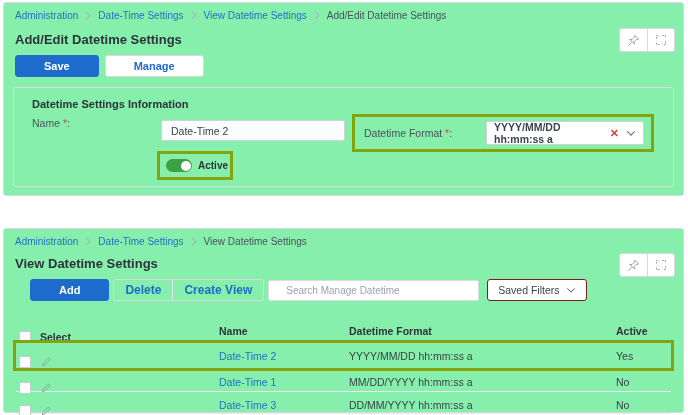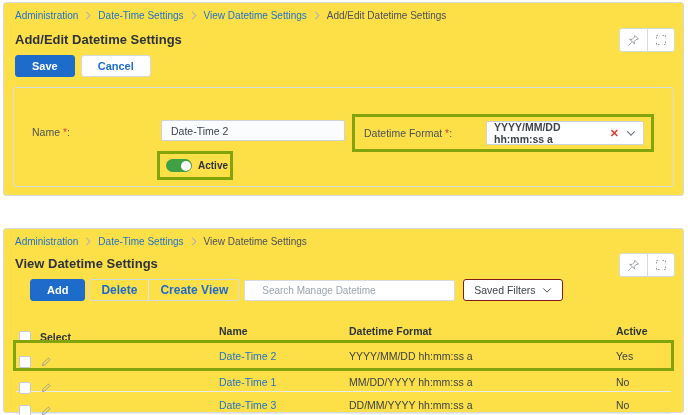--- a/index.html
+++ b/index.html
@@ -1,52 +1,52 @@
 <!DOCTYPE html>
 <html><head>
 <meta charset="utf-8">
 <style>
   * { margin:0; padding:0; box-sizing:border-box; }
   html,body { width:688px; height:415px; background:#fff; overflow:hidden;
     font-family:"Liberation Sans", sans-serif; color:#3b4249; }
-  .panel { position:absolute; left:3px; width:681px; background:#fde047;
+  .panel { position:absolute; left:3px; width:681px; background:#86efac;
     border:1px solid #d6dade; border-radius:3px; }
   .panel-top { top:2px; height:194px; }
   .panel-bottom { top:228px; height:185px; }
 
   .crumbs { position:absolute; left:11px; top:7px; display:flex; align-items:center;
     gap:7px; font-size:10px; white-space:nowrap; }
   .crumb-link { color:#2073c8; cursor:pointer; }
   .crumb-current { color:#4a525b; }
   .crumb-sep { display:flex; align-items:center; }
 
   .panel-title { position:absolute; left:11px; top:29px; font-size:13px;
     font-weight:bold; color:#2d333b; }
 
   .icon-group { position:absolute; right:8px; top:25px; display:flex;
     border:1px solid #d6dade; border-radius:3px; background:#fff; }
   .icon-btn { width:27px; height:22px; display:flex; align-items:center;
     justify-content:center; color:#8e959e; cursor:pointer; }
   .icon-btn + .icon-btn { border-left:1px solid #d6dade; }
 
   .btn { display:inline-flex; align-items:center; justify-content:center;
-    height:22px; padding:0 16px; font-size:11px; font-weight:bold;
+    height:22px; padding:0 28px; font-size:11px; font-weight:bold;
     border-radius:3px; cursor:pointer; }
   .btn-primary { background:#1d6bcb; color:#fff; border:1px solid #1d6bcb; }
   .btn-secondary { background:#fff; color:#1d6bcb; border:1px solid #d6dade; }
 
   .top-actions { position:absolute; left:11px; top:52px; display:flex; gap:6px; }
 
   .fieldset { position:absolute; left:9px; right:9px; top:84px; bottom:8px;
     border:1px solid #dadee3; border-radius:3px; }
   .fieldset-title { position:absolute; left:18px; top:10px; font-size:11px;
     font-weight:bold; color:#2d333b; }
   .field-label { font-size:10.5px; color:#4a525b; }
   .req { color:#d0453c; }
-  .name-label { position:absolute; left:18px; top:38px; }
+  .name-label { position:absolute; left:18px; top:29px; }
   .name-input { position:absolute; left:147px; top:32px; width:184px; height:21px;
     border:1px solid #cdd3d9; border-radius:2px; background:#fbfcfe;
     font-size:10.5px; color:#3b4249; padding:0 9px;
     font-family:"Liberation Sans", sans-serif; }
 
   .annotation { border:3px solid #84a40e; }
   .format-annotation { position:absolute; left:338px; top:26px; width:302px;
     height:38px; display:flex; align-items:center; }
   .format-label { margin-left:9px; width:122px; }
   .format-select { width:158px; height:24px; border:1px solid #cdd3d9;
@@ -136,24 +136,25 @@
     </span>
     <span class="icon-btn">
       <svg width="12" height="12" viewBox="0 0 16 16">
           <path d="M2 6V2h4M10 2h4v4M14 10v4h-4M6 14H2v-4" fill="none" stroke="currentColor" stroke-width="1.3" stroke-dasharray="2.2 1.6"></path>
         </svg>
     </span>
   </div>
 
   <div class="top-actions">
     <span class="btn btn-primary">Save</span>
-    <span class="btn btn-secondary">Cancel</span>
+    <span class="btn btn-secondary">Manage</span>
   </div>
 
   <div class="fieldset">
+    <div class="fieldset-title">Datetime Settings Information</div>
 
     <div class="field-label name-label"><span>Name</span> <span class="req">*</span><span>:</span></div>
     <input class="name-input" value="Date-Time 2" style="">
 
     <div class="format-annotation annotation">
       <div class="field-label format-label"><span>Datetime Format</span> <span class="req">*</span><span>:</span></div>
       <div class="format-select">
         <span class="format-value">YYYY/MM/DD hh:mm:ss a</span>
         <span class="clear-x">✕</span>
         <span>

